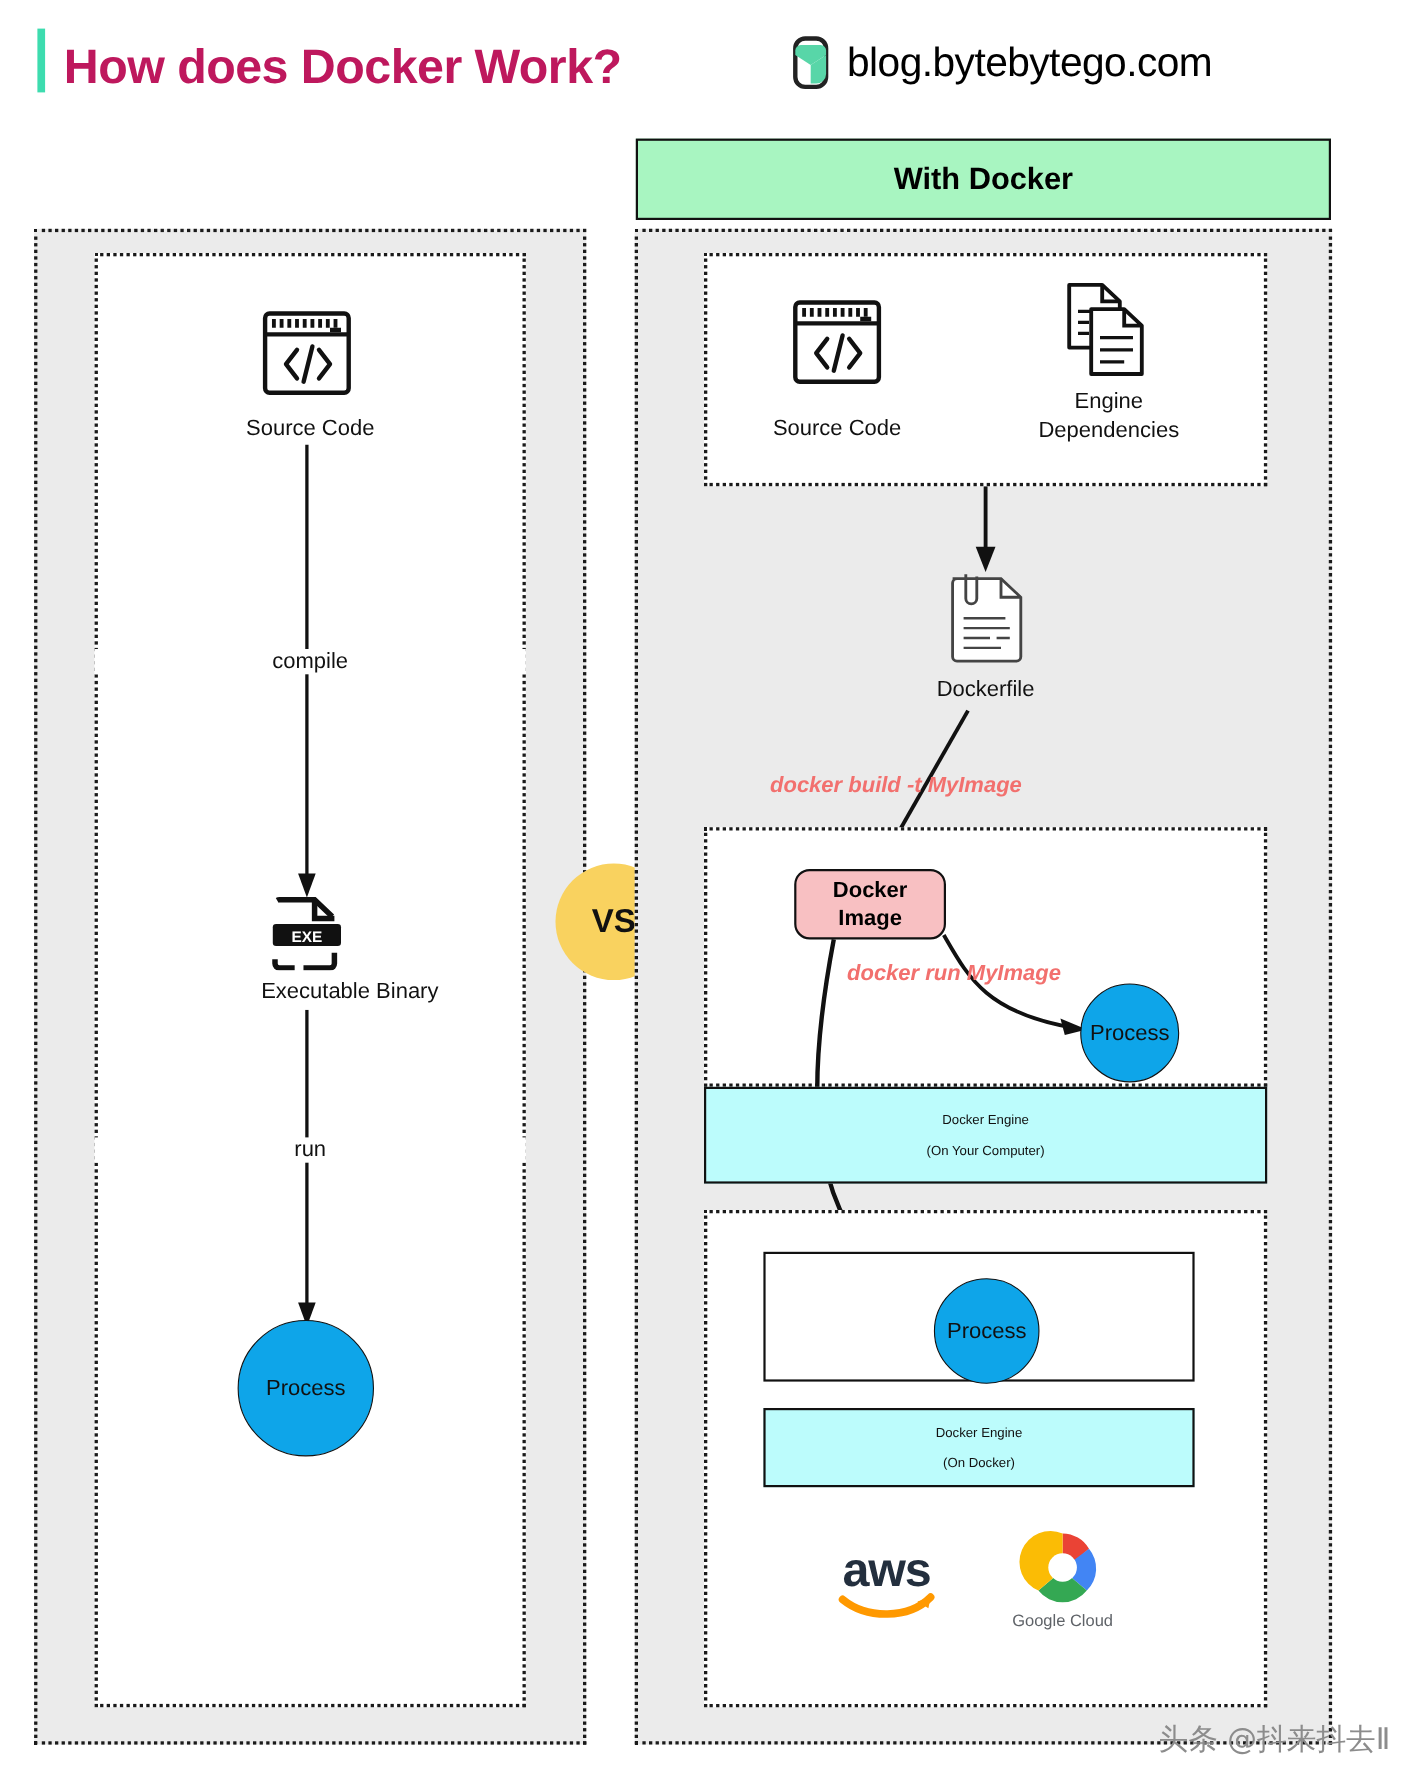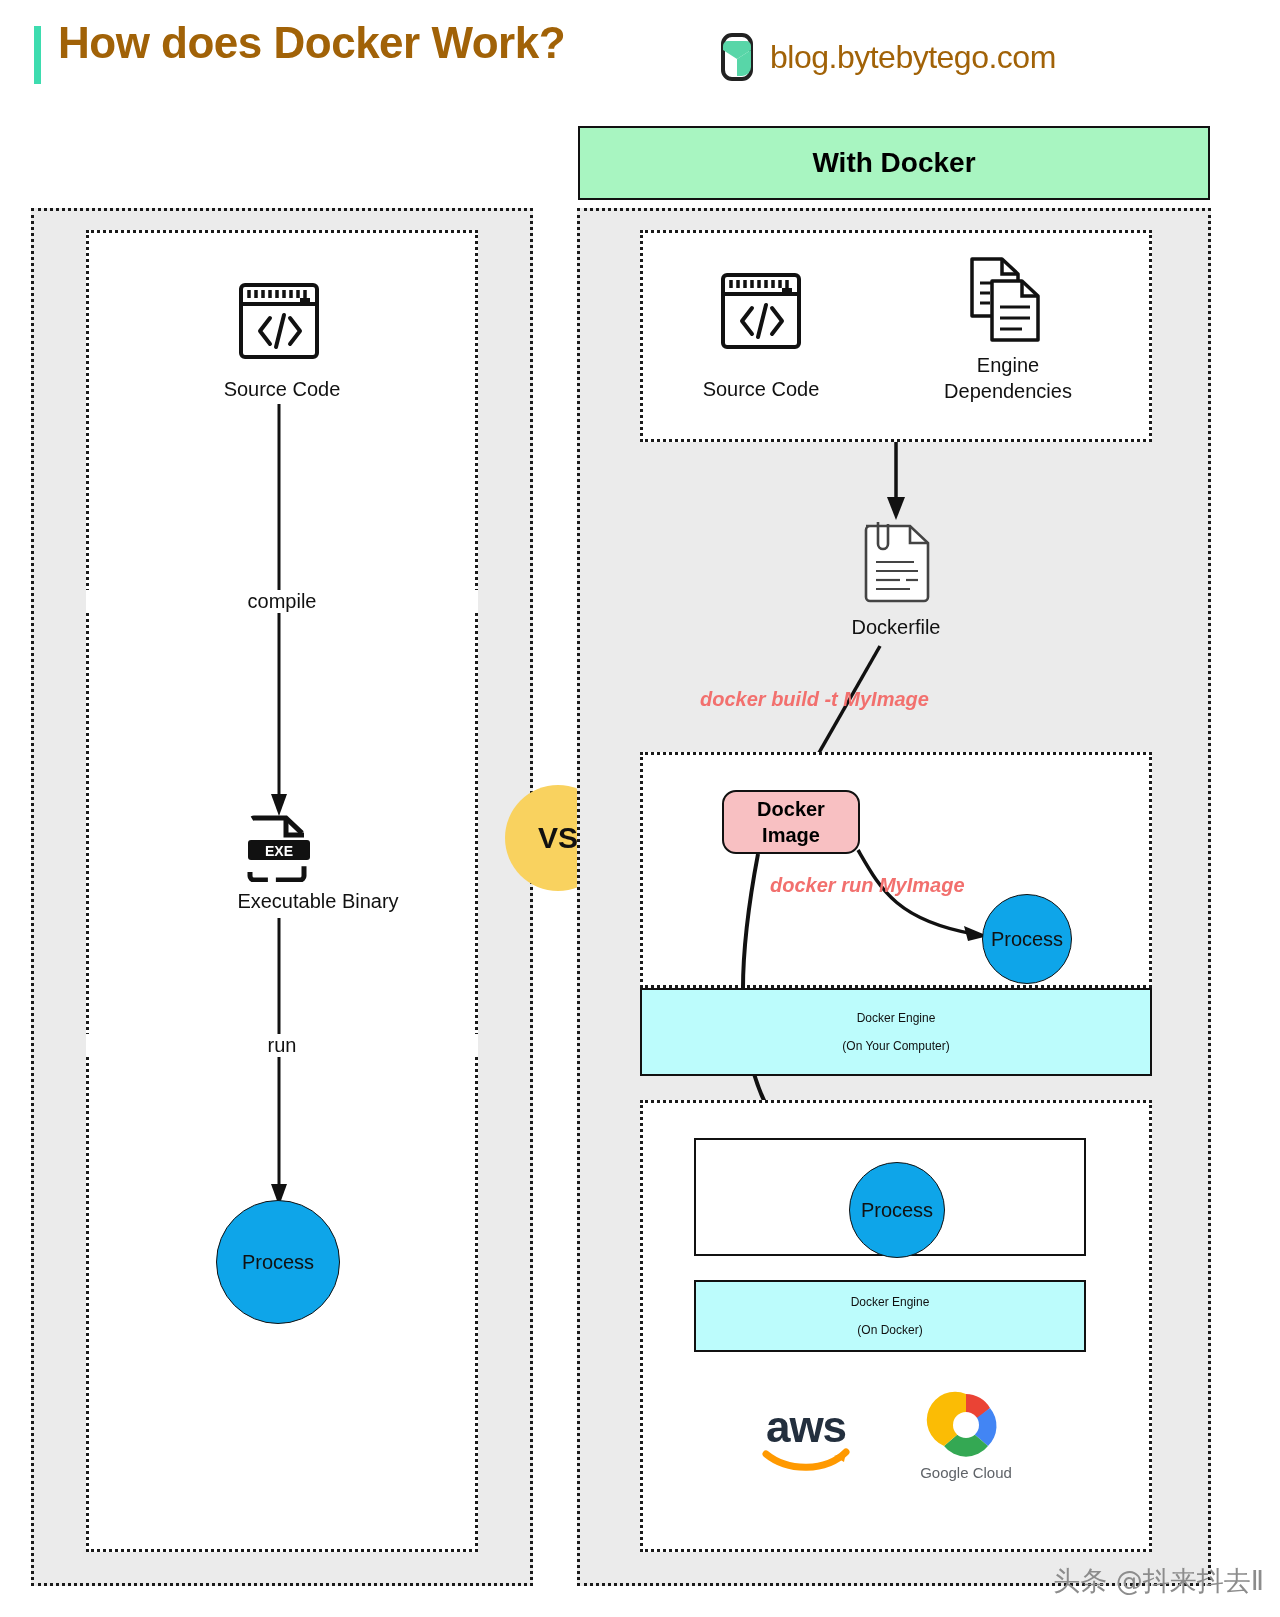--- a/index.html
+++ b/index.html
@@ -8,27 +8,27 @@
     background: #ffffff;
     font-family: "Liberation Sans", sans-serif;
     overflow: hidden;
   }
   #root { position: relative; width: 1280px; height: 1617px; background:#fff; }
 
   
   .header { position:absolute; left:0; top:0; width:1280px; height:110px; }
   .accent-bar { position:absolute; left:34px; top:26px; width:7px; height:58px; background:#3DDCAF; }
   .page-title {
-    position:absolute; left:58px; top:14px;
-    font-size:44px; font-weight:bold; color:#a16207;
+    position:absolute; left:58px; top:32px;
+    font-size:44px; font-weight:bold; color:#be185d;
     letter-spacing:-0.5px; line-height:58px; white-space:nowrap;
   }
   .brand { position:absolute; left:716px; top:32px; display:flex; align-items:center; gap:12px; }
   .brand-logo { width:42px; height:50px; position:relative; }
-  .brand-text { font-size:32px; color:#a16207; letter-spacing:-0.5px; white-space:nowrap; }
+  .brand-text { font-size:37px; color:#000000; letter-spacing:-0.5px; white-space:nowrap; }
 
   
   .col-head {
     position:absolute; background:#A8F5C1; border:2px solid #111;
     display:flex; align-items:center; justify-content:center;
     font-size:28px; font-weight:bold; color:#000;
   }
   .col-body {
     position:absolute; background:#EBEBEB;
     border:3px dotted #1a1a1a;
@@ -223,21 +223,21 @@
         <line x1="18" y1="71" x2="52" y2="71"></line>
       </g>
     </svg>
   </div>
   <div class="lbl" style="left:746px; top:616px; width:300px;">Dockerfile</div>
 
   <svg class="icon" style="left:770px; top:640px;" width="120" height="150" viewBox="0 0 120 150">
     <line x1="110" y1="6" x2="38" y2="132" stroke="#111" stroke-width="3.5"></line>
     <polygon points="30,146 31,119 46,128" fill="#111"></polygon>
   </svg>
-  <div class="cmd" style="left:700px; top:688px;">docker build -t MyImage</div>
+  <div class="cmd" style="left:700px; top:703px;">docker build -t MyImage</div>
 
   <div class="inner-box" style="left:640px; top:752px; width:512px; height:236px;"></div>
 
   <div class="docker-img-box" style="left:722px; top:790px; width:138px; height:64px;">
     <span>Docker</span>
     <span>Image</span>
   </div>
 
   <svg class="icon" style="left:854px; top:846px;" width="150" height="104" viewBox="0 0 150 104">
     <path d="M4 4 C 26 42, 42 74, 120 88" fill="none" stroke="#111" stroke-width="3.5"></path>

